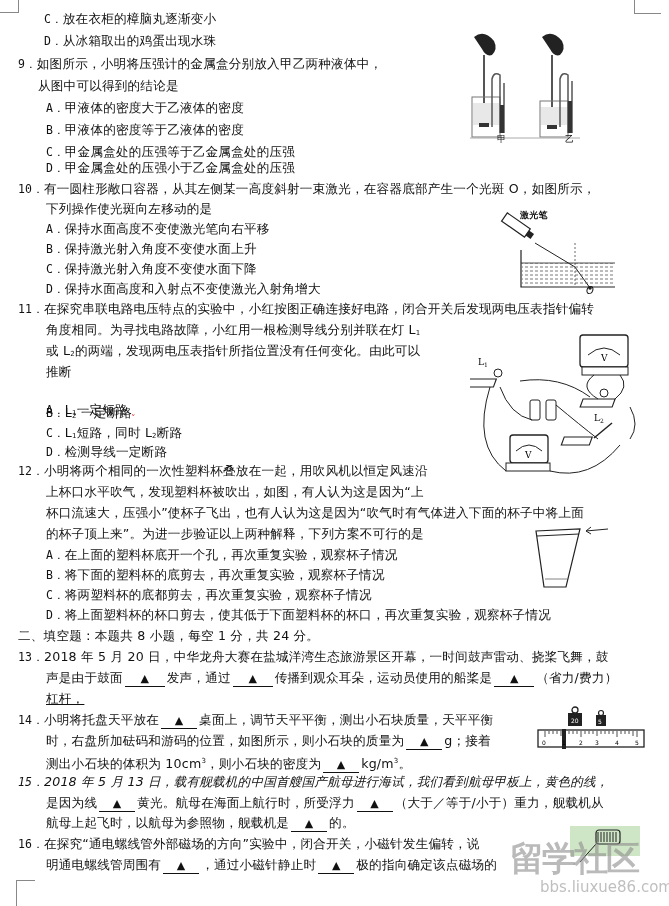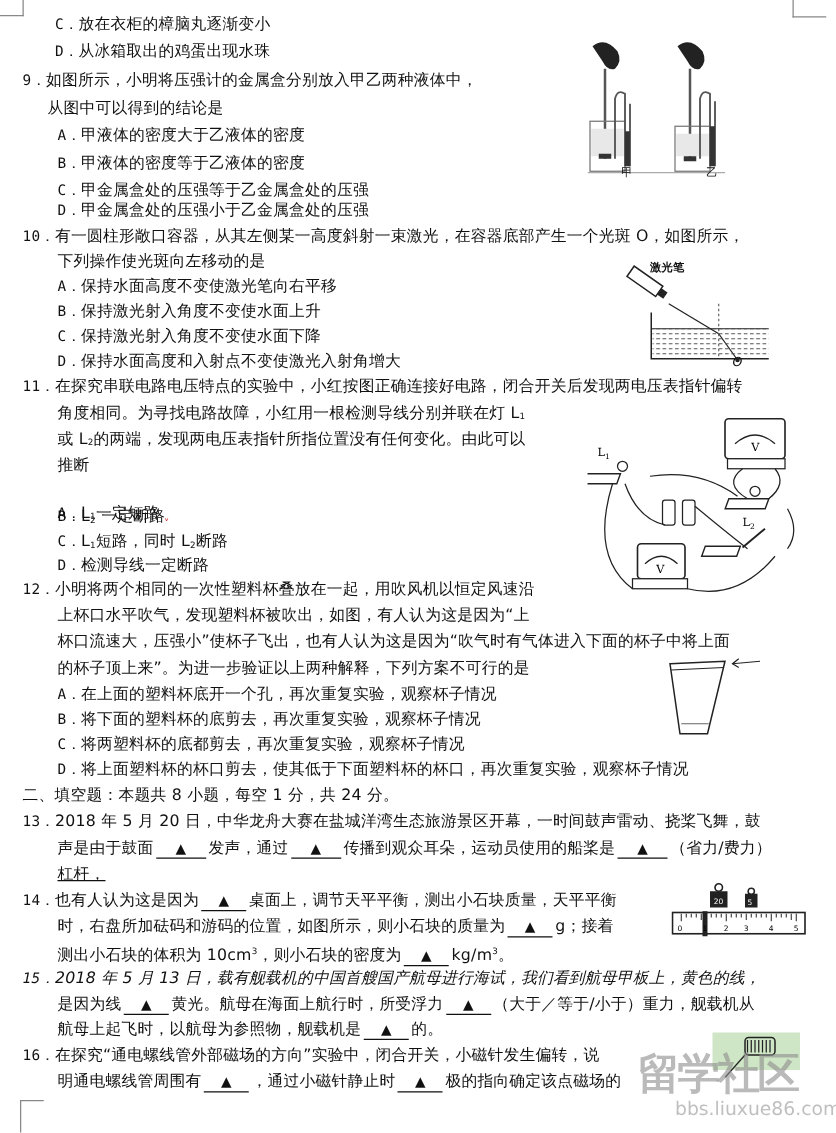--- a/index.html
+++ b/index.html
@@ -197,21 +197,21 @@
 
 <div class="line" style="left:18px;top:648px;">
   <span class="num">13．</span><span>2018 年 5 月 20 日，中华龙舟大赛在盐城洋湾生态旅游景区开幕，一时间鼓声雷动、挠桨飞舞，鼓</span>
 </div>
 <div class="line" style="left:46px;top:669px;">
   <span>声是由于鼓面</span><span class="blank" style="width:40px;"><span class="tri">▲</span></span><span>发声，通过</span><span class="blank" style="width:40px;"><span class="tri">▲</span></span><span>传播到观众耳朵，运动员使用的船桨是</span><span class="blank" style="width:40px;"><span class="tri">▲</span></span><span>（省力/费力）</span>
 </div>
 <div class="line" style="left:46px;top:690px;text-decoration:underline;"><span>杠杆，</span></div>
 
 <div class="line" style="left:18px;top:711px;">
-  <span class="num">14．</span><span>也有人认为这是因为</span><span class="blank" style="width:36px;"><span class="tri">▲</span></span><span>桌面上，调节天平平衡，测出小石块质量，天平平衡</span>
+  <span class="num">14．</span><span>小明将托盘天平放在</span><span class="blank" style="width:36px;"><span class="tri">▲</span></span><span>桌面上，调节天平平衡，测出小石块质量，天平平衡</span>
 </div>
 <div class="line" style="left:46px;top:732px;">
   <span>时，右盘所加砝码和游码的位置，如图所示，则小石块的质量为</span><span class="blank" style="width:36px;"><span class="tri">▲</span></span><span>g；接着</span>
 </div>
 <div class="line" style="left:46px;top:752px;">
   <span>测出小石块的体积为 10cm</span><sup>3</sup><span>，则小石块的密度为</span><span class="blank" style="width:36px;"><span class="tri">▲</span></span><span>kg/m</span><sup>3</sup><span>。</span>
 </div>
 
 <div class="fig" style="left:537px;top:706px;width:110px;height:50px;">
   <svg width="110" height="50" viewBox="0 0 110 50">

